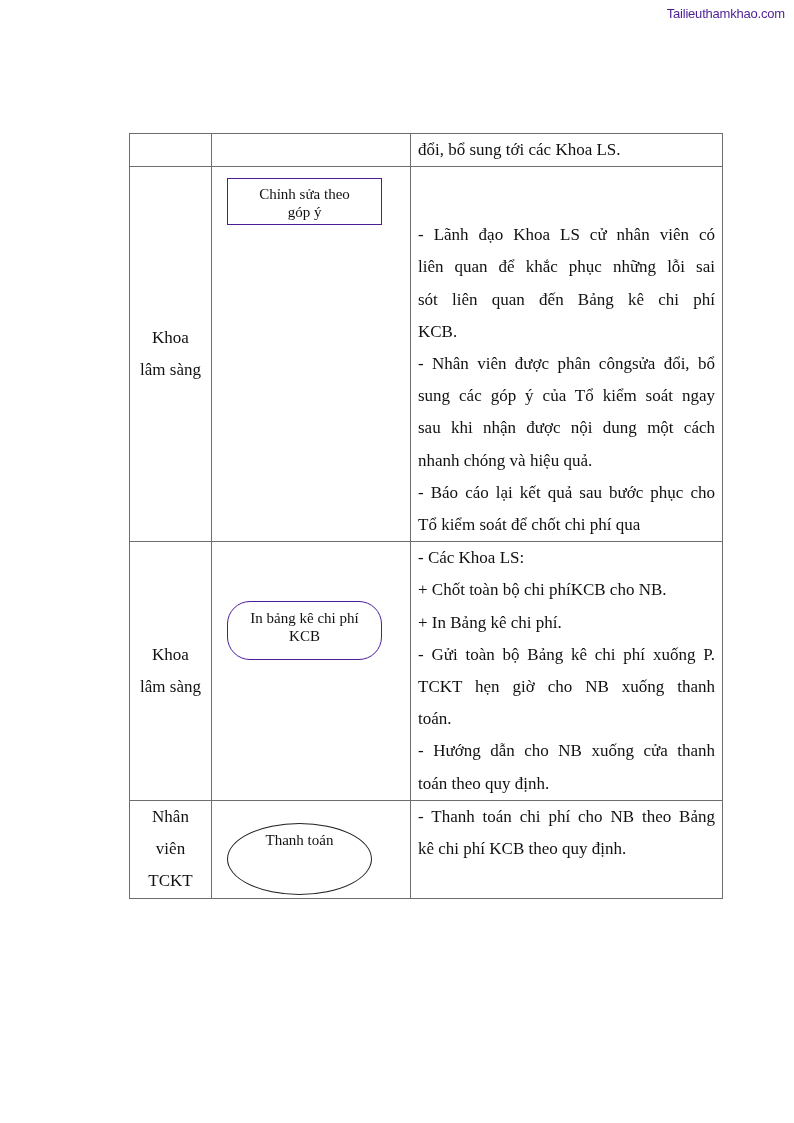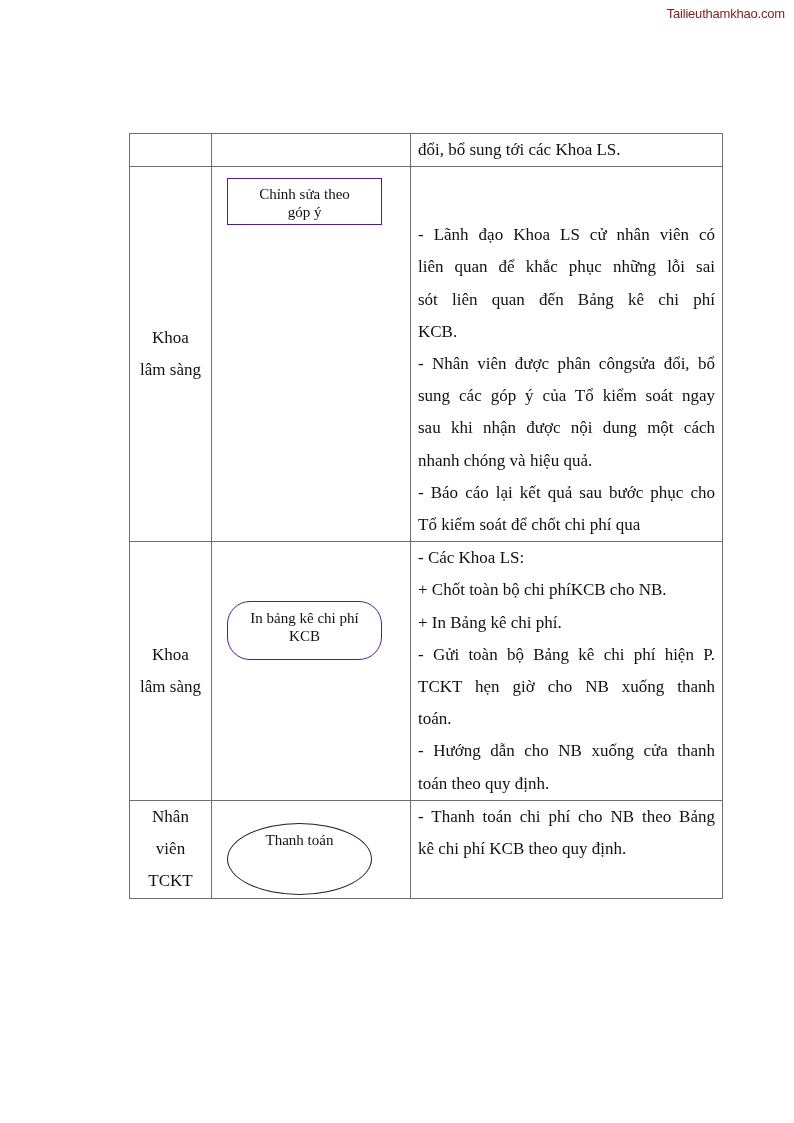--- a/index.html
+++ b/index.html
@@ -1,20 +1,20 @@
 <!DOCTYPE html>
 <html><head>
 <meta charset="utf-8">
 <style>
   html, body { margin: 0; padding: 0; background: #ffffff; }
   body { width: 794px; height: 1123px; position: relative; overflow: hidden;
          font-family: "Liberation Serif", "DejaVu Serif", serif; color: #111; }
   .watermark { position: absolute; top: 6px; right: 9px;
                font-family: "Liberation Sans", "DejaVu Sans", sans-serif;
-               font-size: 13px; color: #7f1d1d; letter-spacing: -0.2px; }
+               font-size: 13px; color: #4c1d95; letter-spacing: -0.2px; }
   table.proc { position: absolute; left: 129px; top: 133px; width: 593px;
                border-collapse: collapse; table-layout: fixed; }
   table.proc td, table.proc th { border: 1px solid #6e6e6e; padding: 0; vertical-align: top; }
   col.c1 { width: 82px; } col.c2 { width: 199px; } col.c3 { width: 312px; }
   th { font-weight: bold; font-size: 17px; line-height: 32px; text-align: center; vertical-align: middle !important; }
   th.h1 { height: 64px; }
   td.resp { text-align: center; font-size: 17px; line-height: 32px; vertical-align: middle !important; }
   td.content { font-size: 17px; line-height: 32.2px; padding: 0 7px 0 7px !important; text-align: justify; margin-top: 8px; }
   .line { display: block; }
   .just { text-align: justify; text-align-last: justify; }
@@ -84,21 +84,21 @@
         <div style="padding-top:7px;">
           <span class="line">In bảng kê chi phí</span>
           <span class="line">KCB</span>
         </div>
       </div>
     </td>
     <td class="content">
       <span class="line">- Các Khoa LS:</span>
       <span class="line">+ Chốt toàn bộ chi phíKCB cho NB.</span>
       <span class="line">+ In Bảng kê chi phí.</span>
-      <span class="line just">- Gửi toàn bộ Bảng kê chi phí hiện P.</span>
+      <span class="line just">- Gửi toàn bộ Bảng kê chi phí xuống P.</span>
       <span class="line just">TCKT hẹn giờ cho NB xuống thanh</span>
       <span class="line">toán.</span>
       <span class="line just">- Hướng dẫn cho NB xuống cửa thanh</span>
       <span class="line">toán theo quy định.</span>
     </td>
   </tr>
 
   <tr style="height:98px;">
     <td class="resp">
       <span class="line">Nhân</span>

